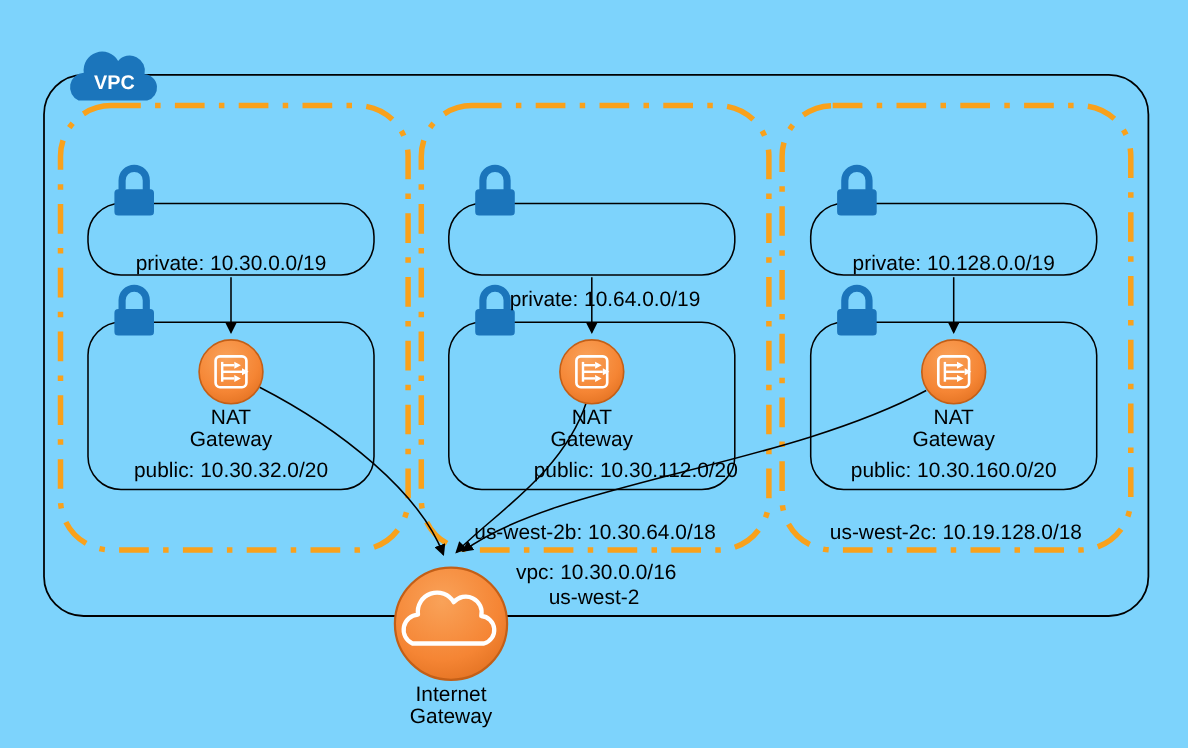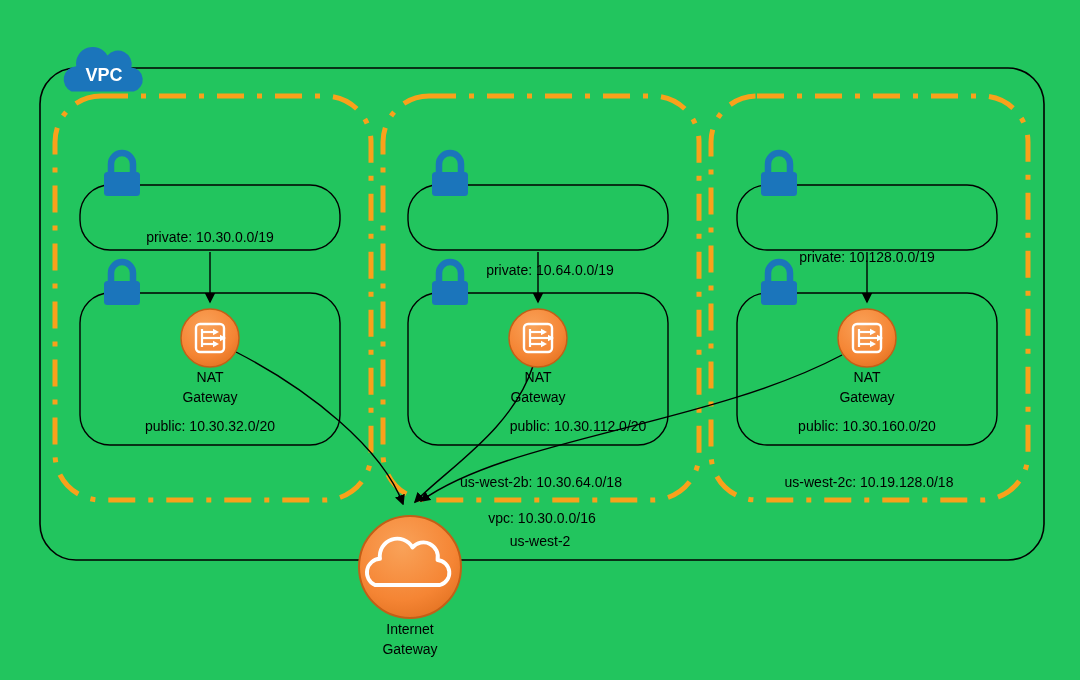--- a/index.html
+++ b/index.html
@@ -2,29 +2,29 @@
 <html><head>
 <meta charset="utf-8">
 <style>
   * { margin: 0; padding: 0; box-sizing: border-box; }
   html, body { background: #ffffff; }
   body { font-family: "Liberation Sans", sans-serif; }
   .canvas {
     position: relative;
     width: 1080px;
     height: 680px;
-    background: #22c55e;
+    background: #7dd3fc;
     overflow: hidden;
   }
   .layer { position: absolute; left: 0; top: 0; }
   svg text { font-family: "Liberation Sans", sans-serif; }
   .lbl {
     position: absolute;
     transform: translateX(-50%);
-    font-size: 14px;
+    font-size: 19px;
     line-height: 1.2;
     color: #000;
     white-space: nowrap;
     text-align: center;
   }
 </style>
 </head>
 <body>
 
 <div class="canvas">
@@ -111,21 +111,21 @@
     <g>
       <g transform="translate(105,77) scale(1.2)">
         <use href="#cloud-shape" fill="#1B75BB"></use>
       </g>
       <text x="104" y="81" text-anchor="middle" font-size="18" font-weight="bold" fill="#ffffff">VPC</text>
     </g>
   </svg>
 
   <div class="lbl" style="left:210px; top:229px;">private: 10.30.0.0/19</div>
   <div class="lbl" style="left:550px; top:229px;margin-top:33px;">private: 10.64.0.0/19</div>
-  <div class="lbl" style="left:867px; top:229px;margin-top:20px;">private: 10.128.0.0/19</div>
+  <div class="lbl" style="left:867px; top:229px;">private: 10.128.0.0/19</div>
 
   <div class="lbl" style="left:210px; top:369px;">NAT</div>
   <div class="lbl" style="left:210px; top:389px;">Gateway</div>
   <div class="lbl" style="left:538px; top:369px;">NAT</div>
   <div class="lbl" style="left:538px; top:389px;">Gateway</div>
   <div class="lbl" style="left:867px; top:369px;">NAT</div>
   <div class="lbl" style="left:867px; top:389px;">Gateway</div>
 
   <div class="lbl" style="left:210px; top:418px;">public: 10.30.32.0/20</div>
   <div class="lbl" style="left:538px; top:418px;margin-left:40px;">public: 10.30.112.0/20</div>

